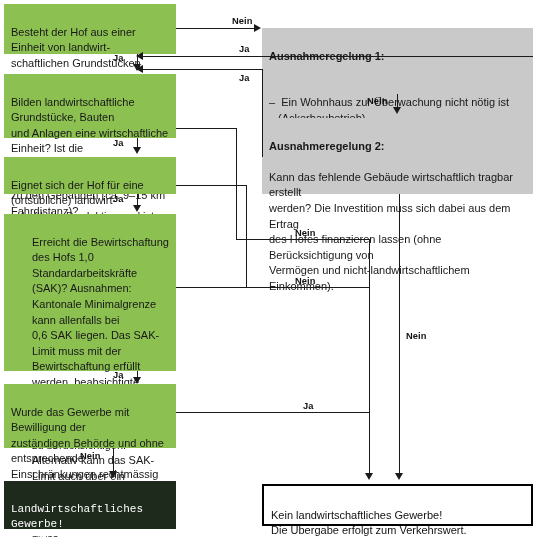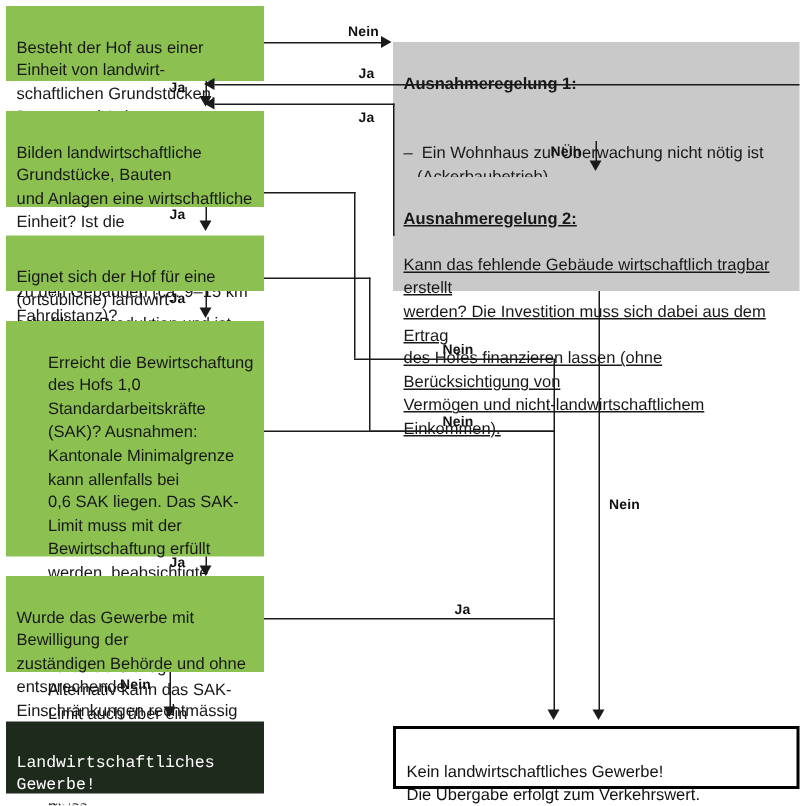--- a/index.html
+++ b/index.html
@@ -153,21 +153,21 @@
   <div class="box box-gray" style="left:262px; top:4px; width:271px; height:90px;margin-top:24px;">
     <span class="box-title">Ausnahmeregelung 1:</span>
     <span class="exc-list">
       <span class="exc-item">Ein Wohnhaus zur Überwachung nicht nötig ist
 (Ackerbaubetrieb).</span>
       <span class="exc-item">Der Käufer bereits Eigentümer eines entsprechenden
 Gebäudes (Wohnhauses) in der Nähe ist.</span>
     </span>
   </div>
 
-  <div class="box box-gray" style="left:262px; top:118px; width:271px; height:76px;text-decoration:underline;">
+  <div class="box box-gray" style="left:262px; top:118px; width:271px; height:76px;">
     <span class="box-title">Ausnahmeregelung 2:</span>
     <span class="box-body">Kann das fehlende Gebäude wirtschaftlich tragbar erstellt
 werden? Die Investition muss sich dabei aus dem Ertrag
 des Hofes finanzieren lassen (ohne Berücksichtigung von
 Vermögen und nicht-landwirtschaftlichem Einkommen).</span>
   </div>
 
   <div class="box box-dark" style="left:4px; top:481px; width:172px; height:48px;">
     <span class="box-body">Landwirtschaftliches Gewerbe!
 Die Übergabe kann zum landwirtschaftlichen

